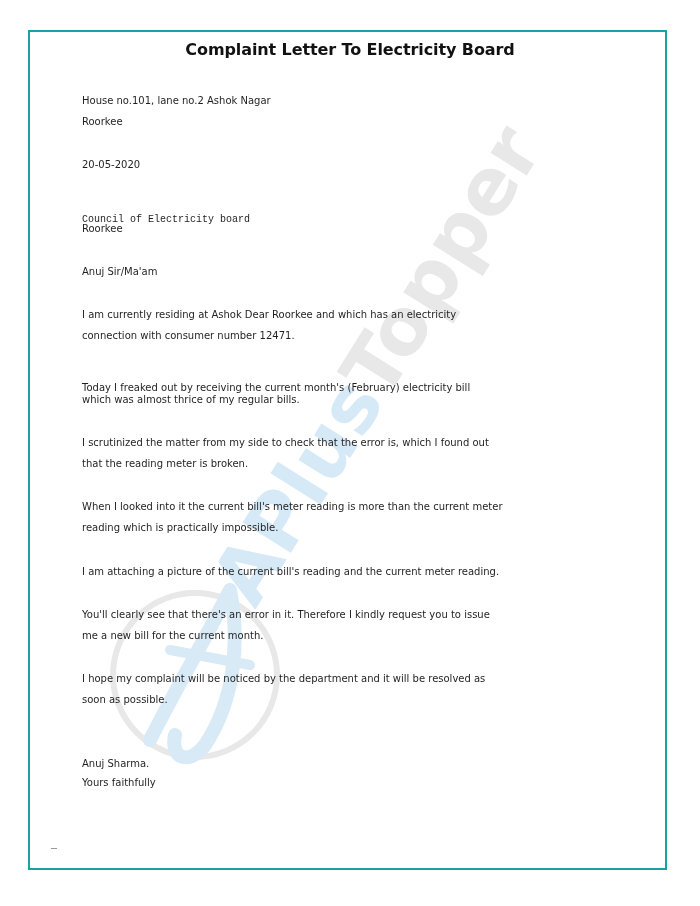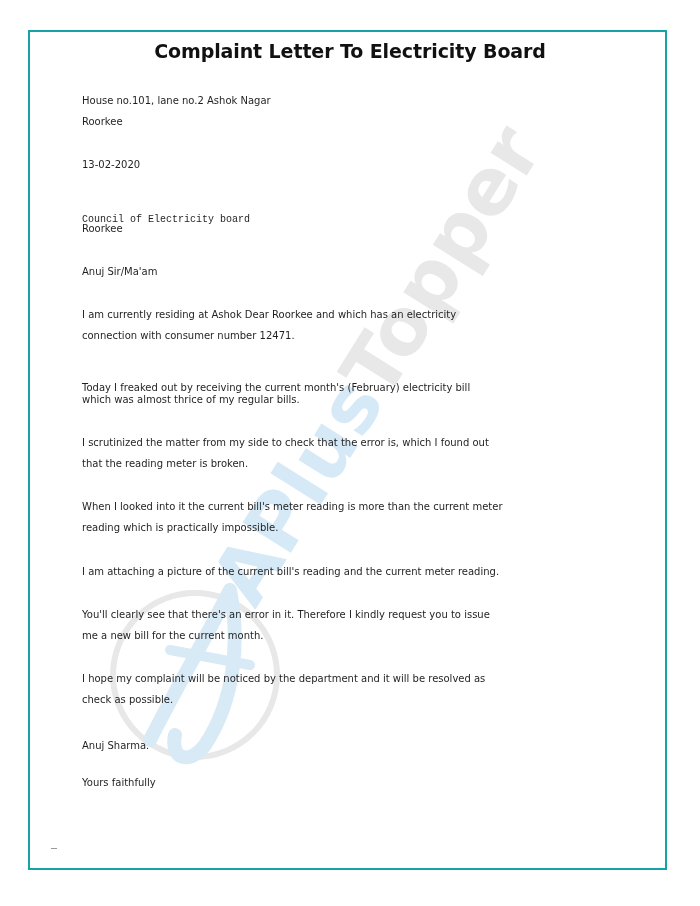--- a/index.html
+++ b/index.html
@@ -40,21 +40,21 @@
       width: 600px;
       z-index: 1;
     }
     .title {
       position: absolute;
       left: 0;
       top: 40px;
       width: 600px;
       text-align: center;
       font-weight: bold;
-      font-size: 19px;
+      font-size: 16px;
       color: #111111;
       letter-spacing: -0.1px;
     }
     .line {
       position: absolute;
       left: 0;
       font-size: 10px;
       line-height: 21px;
       white-space: nowrap;
       color: #1f1f1f;
@@ -85,21 +85,21 @@
     <text x="245" y="0" font-family="DejaVu Sans, sans-serif" font-weight="bold" font-size="78" fill="#e8e8e8">Topper</text>
   </g>
 </svg>
 
 <div class="content">
   <div class="title">Complaint Letter To Electricity Board</div>
 
   <div class="line" style="top:90px;">House no.101, lane no.2 Ashok Nagar</div>
   <div class="line" style="top:111px;">Roorkee</div>
 
-  <div class="line" style="top:154px;">13-02-2020</div>
+  <div class="line" style="top:154px;">20-05-2020</div>
 
   <div class="line" style="top:209px;font-family:Liberation Mono, monospace;">Council of Electricity board</div>
   <div class="line" style="top:218px;">Roorkee</div>
 
   <div class="line" style="top:261px;">Anuj Sir/Ma'am</div>
 
   <div class="line" style="top:304px;">I am currently residing at Ashok Dear Roorkee and which has an electricity</div>
   <div class="line" style="top:325px;">connection with consumer number 12471.</div>
 
   <div class="line" style="top:377px;">Today I freaked out by receiving the current month's (February) electricity bill</div>
@@ -110,19 +110,19 @@
 
   <div class="line" style="top:496px;">When I looked into it the current bill's meter reading is more than the current meter</div>
   <div class="line" style="top:517px;">reading which is practically impossible.</div>
 
   <div class="line" style="top:561px;">I am attaching a picture of the current bill's reading and the current meter reading.</div>
 
   <div class="line" style="top:604px;">You'll clearly see that there's an error in it. Therefore I kindly request you to issue</div>
   <div class="line" style="top:625px;">me a new bill for the current month.</div>
 
   <div class="line" style="top:668px;">I hope my complaint will be noticed by the department and it will be resolved as</div>
-  <div class="line" style="top:689px;">check as possible.</div>
+  <div class="line" style="top:689px;">soon as possible.</div>
 
   <div class="line" style="top:772px;">Yours faithfully</div>
-  <div class="line" style="top:735px;">Anuj Sharma.</div>
+  <div class="line" style="top:753px;">Anuj Sharma.</div>
 </div>
 
 <div class="dash"></div>
 
 </body></html>

